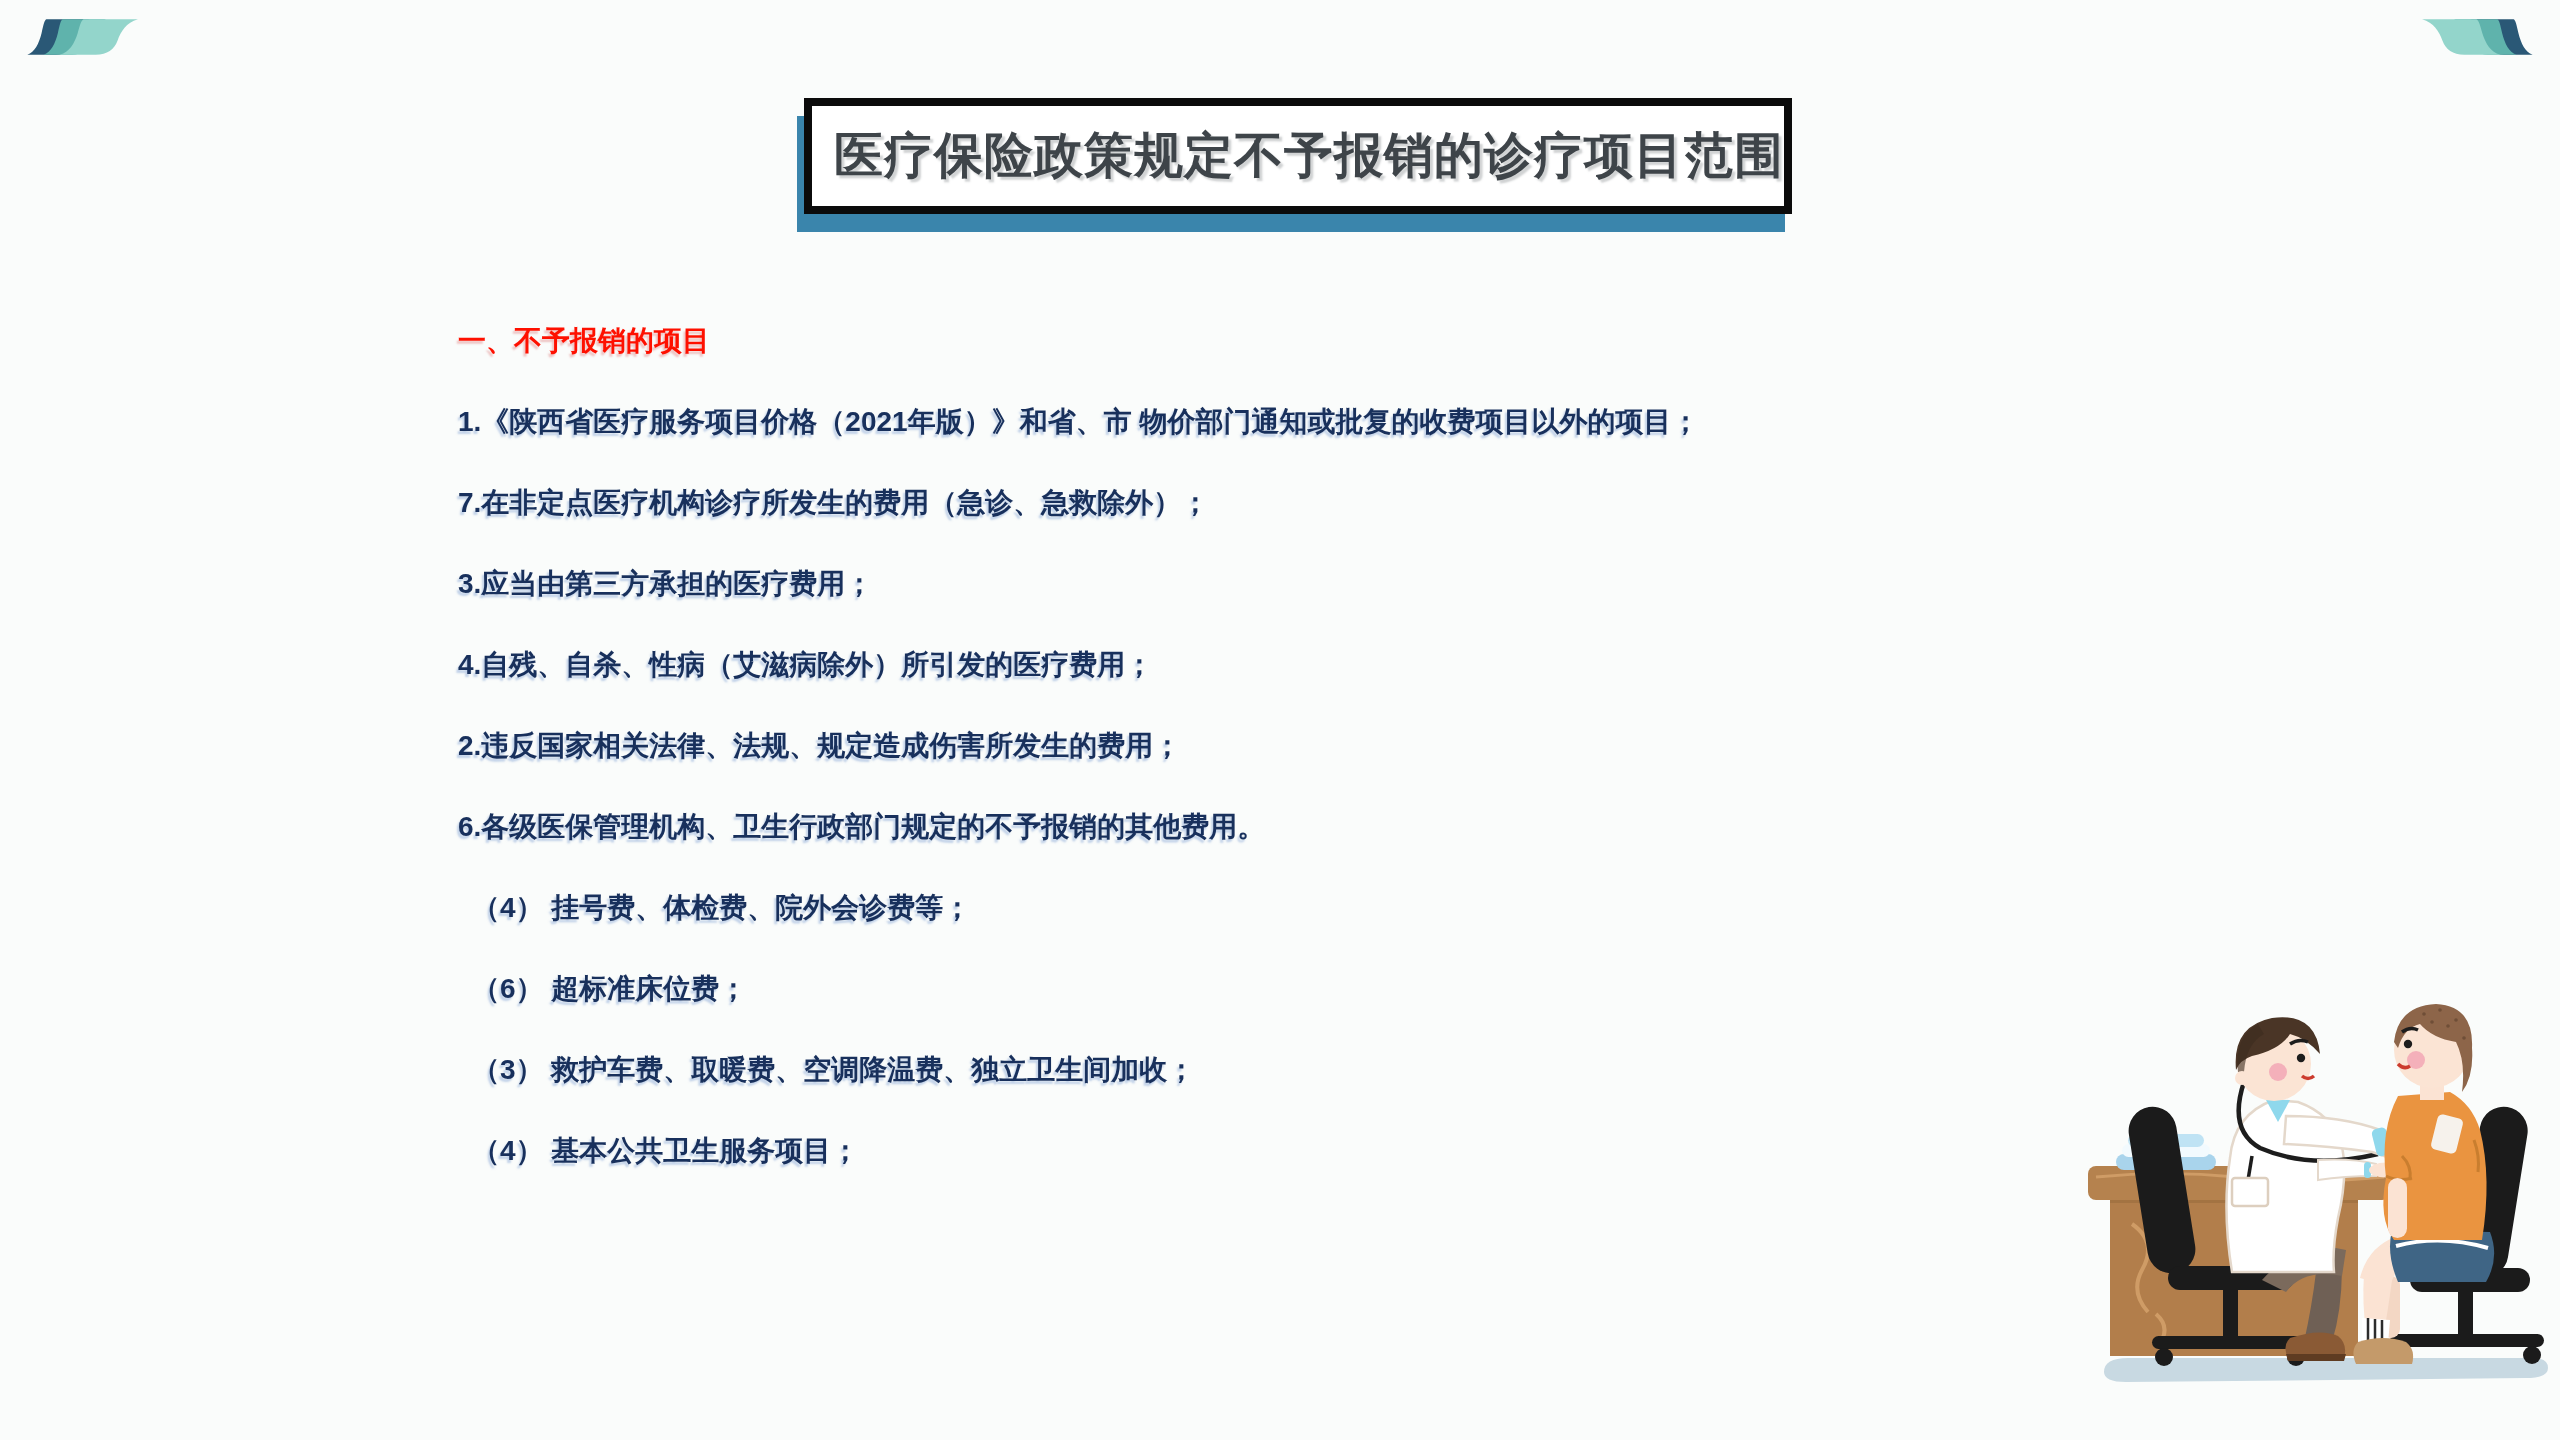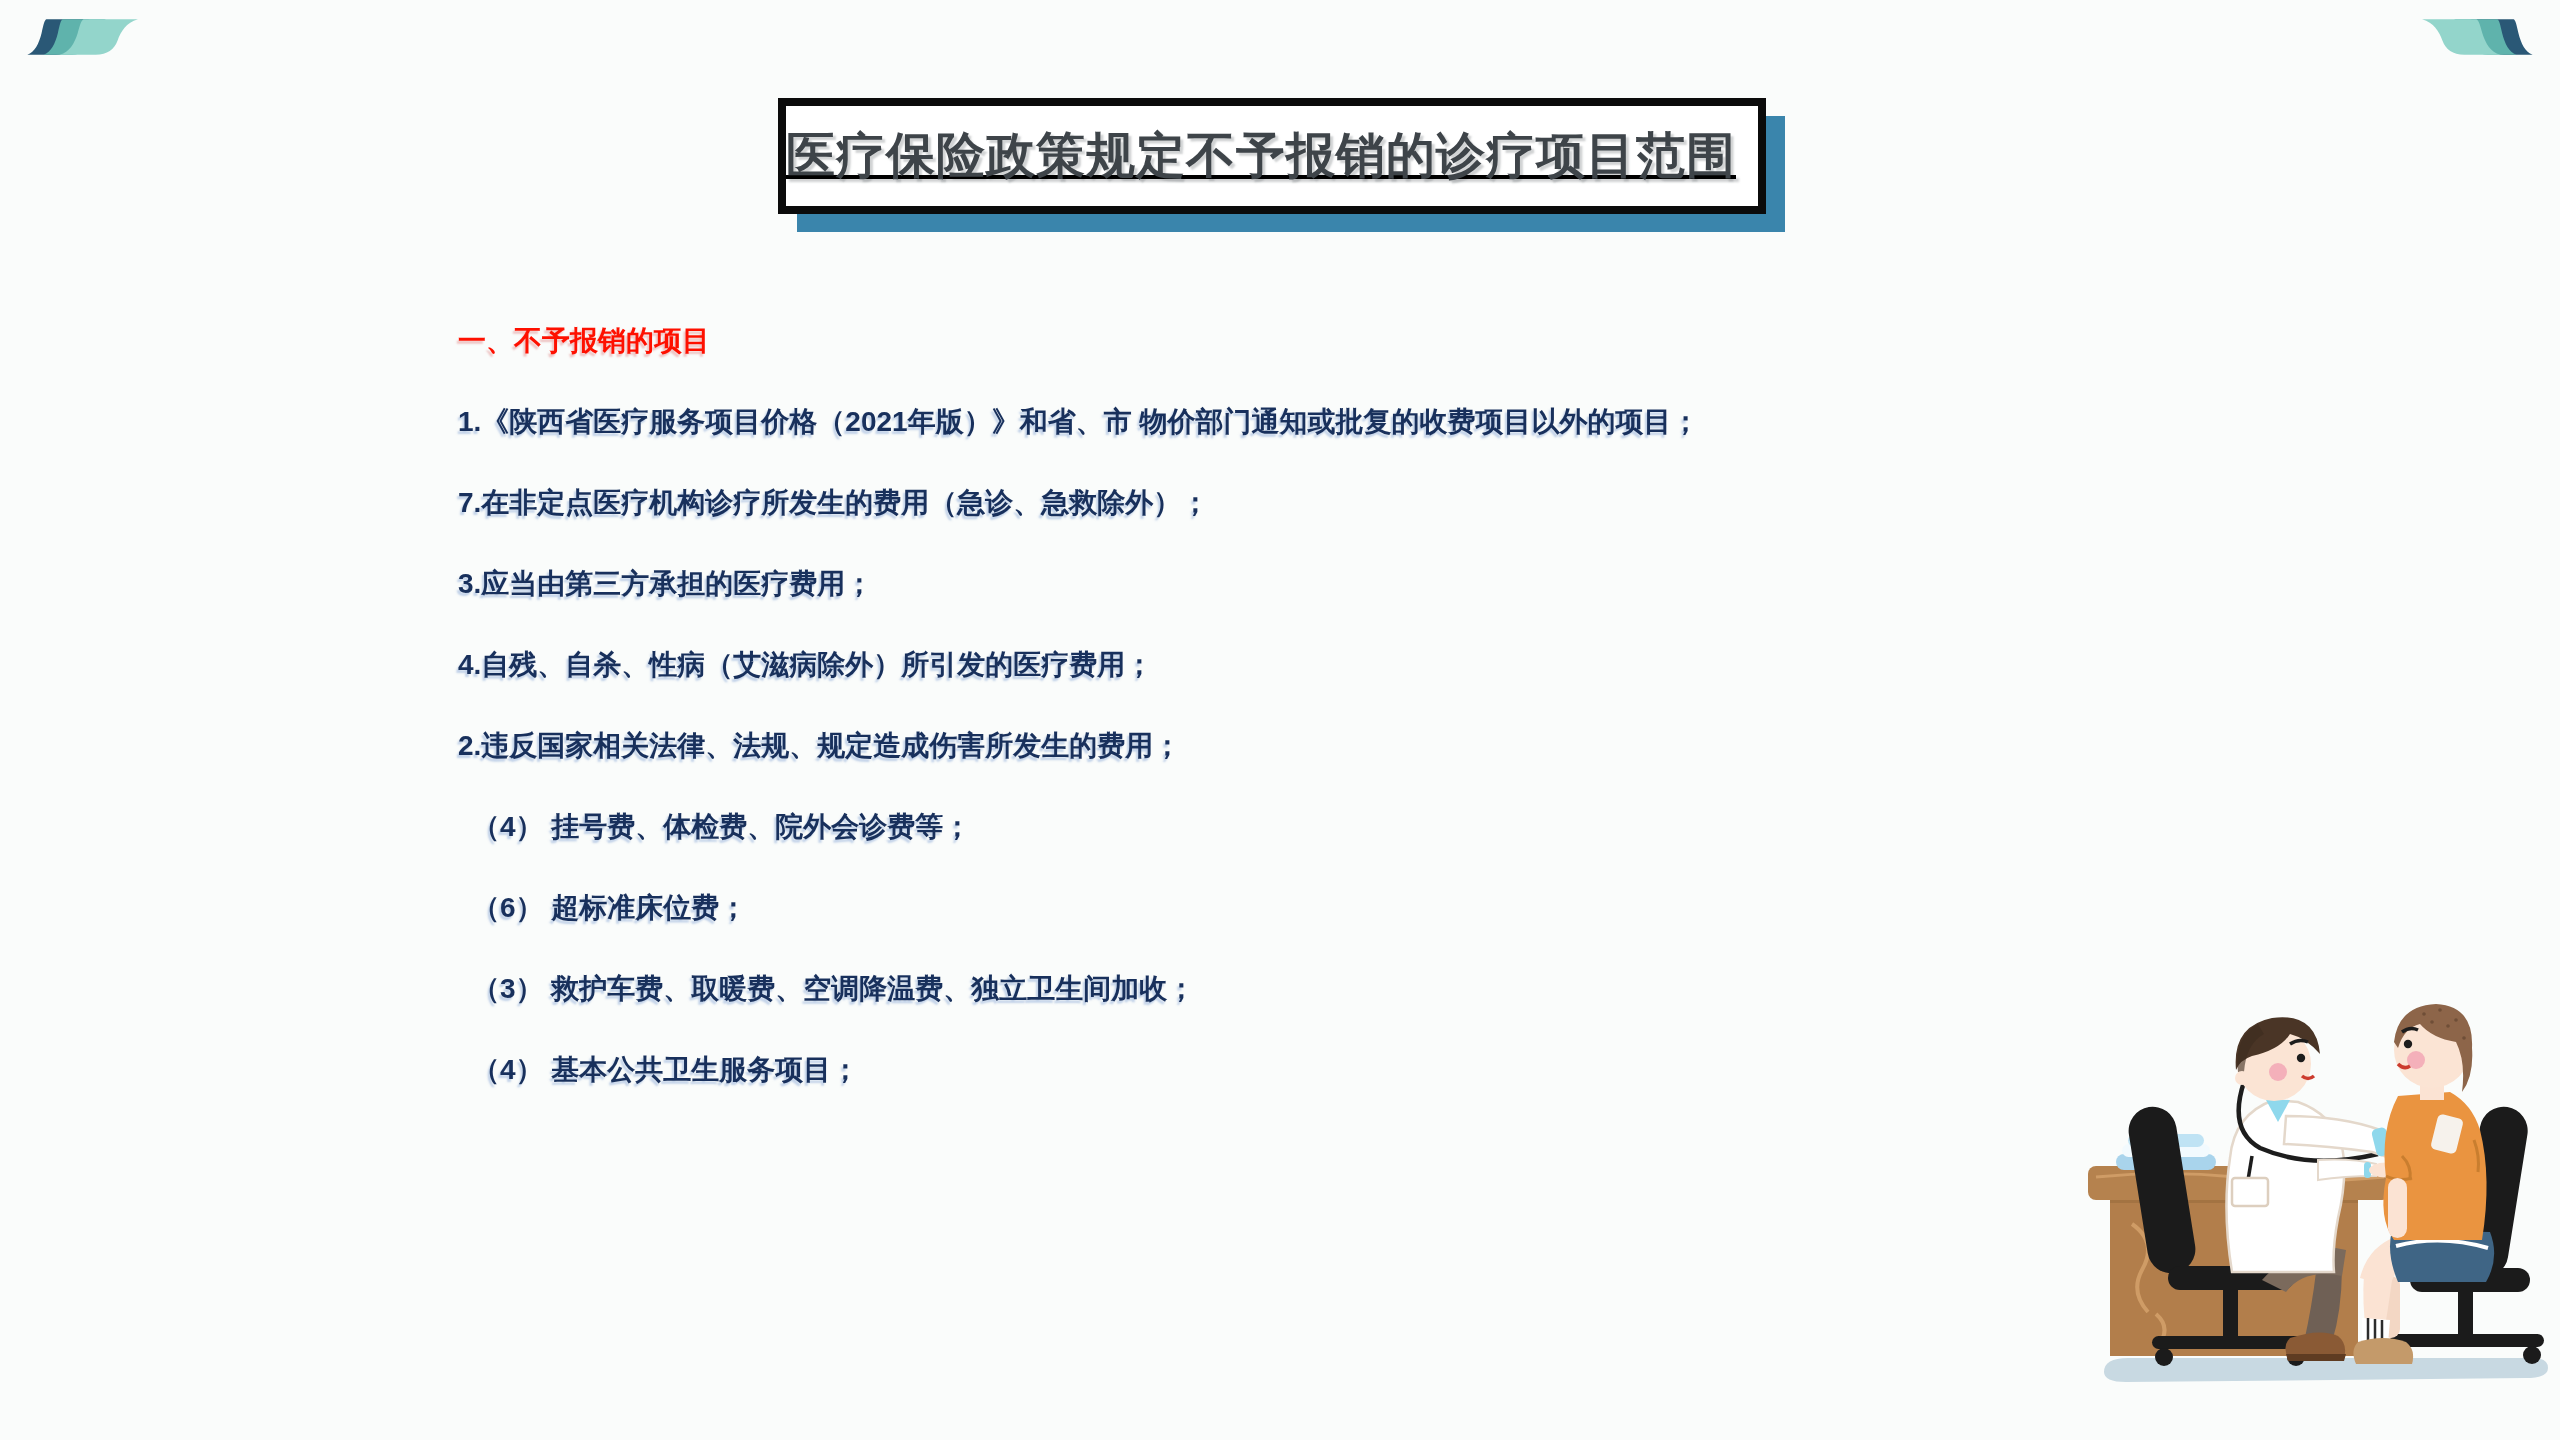--- a/index.html
+++ b/index.html
@@ -14,24 +14,24 @@
   .deco{position:absolute;top:18px;}
   .deco-left{left:26px;}
   .deco-right{right:26px;transform:scaleX(-1);}
 
   
   .title-shadow{
     position:absolute;left:797px;top:116px;width:988px;height:116px;
     background:var(--title-shadow,#3a85ac);z-index:1;
   }
   .title-box{
-    position:absolute;left:778px;top:98px;width:988px;height:116px;
+    position:absolute;left:804px;top:98px;width:988px;height:116px;
     background:#ffffff;border:8px solid var(--title-border,#0b0b0b);
     box-sizing:border-box;z-index:2;
-    display:flex;align-items:center;justify-content:flex-start;text-decoration:underline;
+    display:flex;align-items:center;justify-content:flex-end;
   }
   .title-box span{
     font-size:49px;font-weight:700;letter-spacing:1px;
     color:var(--title-text,#3e4449);
     text-shadow:3px 3px 2px rgba(120,125,130,0.35);
     white-space:nowrap;
   }
 
   
   .content{
@@ -77,20 +77,21 @@
     <span>医疗保险政策规定不予报销的诊疗项目范围</span>
   </div>
 
   <div class="content">
     <div class="line red">一、不予报销的项目</div>
     <div class="line">1.《陕西省医疗服务项目价格（2021年版）》和省、市 物价部门通知或批复的收费项目以外的项目；</div>
     <div class="line">7.在非定点医疗机构诊疗所发生的费用（急诊、急救除外）；</div>
     <div class="line">3.应当由第三方承担的医疗费用；</div>
     <div class="line">4.自残、自杀、性病（艾滋病除外）所引发的医疗费用；</div>
     <div class="line">2.违反国家相关法律、法规、规定造成伤害所发生的费用；</div>
+    <div class="line">6.各级医保管理机构、卫生行政部门规定的不予报销的其他费用。</div>
     <div class="line sub">（4） 挂号费、体检费、院外会诊费等；</div>
     <div class="line sub">（6） 超标准床位费；</div>
     <div class="line sub">（3） 救护车费、取暖费、空调降温费、独立卫生间加收；</div>
     <div class="line sub">（4） 基本公共卫生服务项目；</div>
   </div>
 
   <svg class="illustration" width="480" height="460" viewBox="0 0 480 460" aria-hidden="true">
 
     <path d="M24 392 Q24 378 48 378 L452 378 Q468 378 468 388 Q468 398 446 398 L46 402 Q24 402 24 392 Z" fill="#c8d9e2"></path>
 

